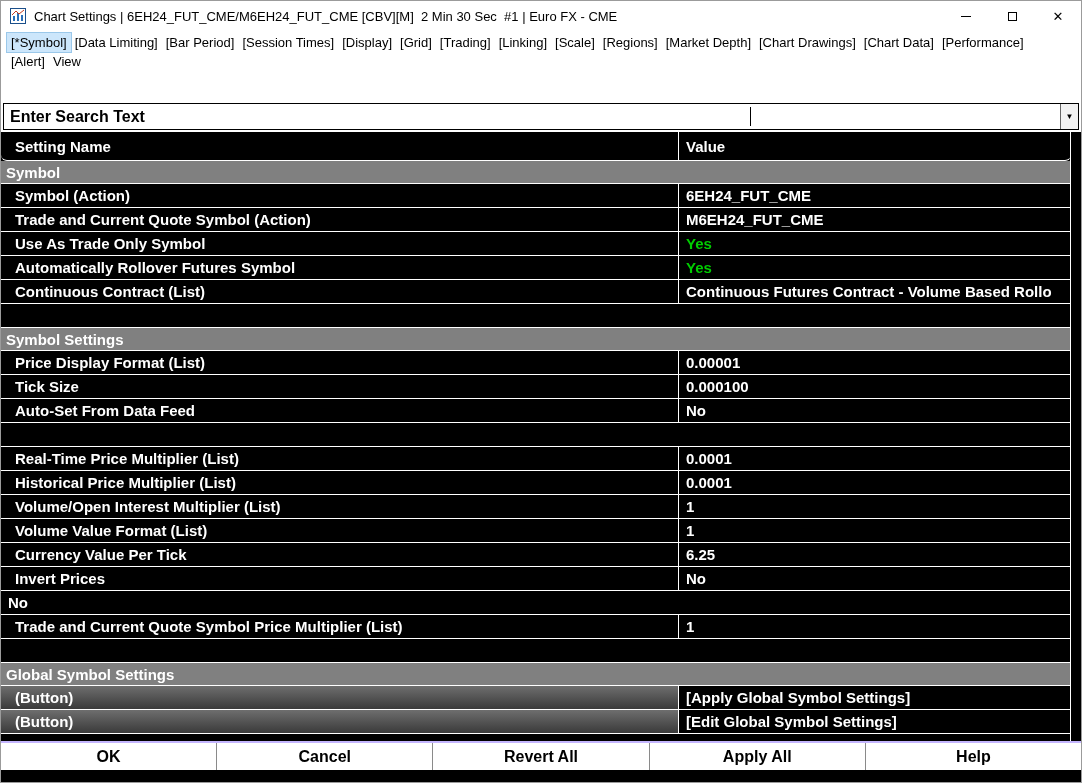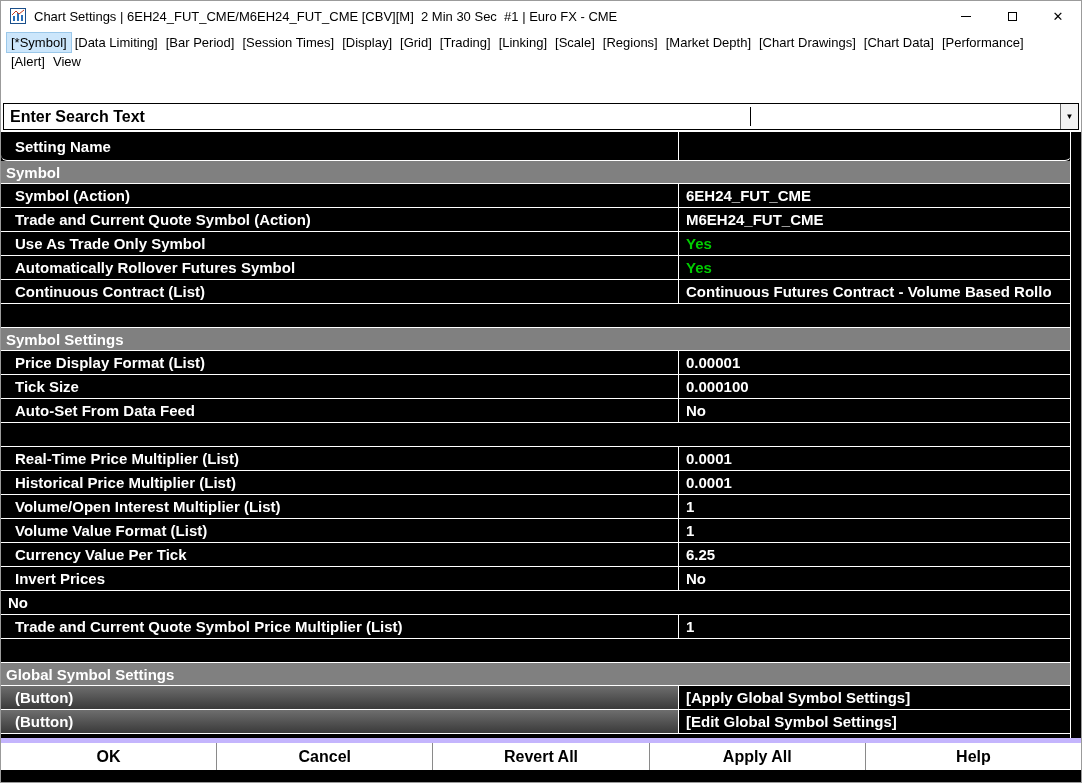--- a/index.html
+++ b/index.html
@@ -34,21 +34,21 @@
   .trow{display:flex;align-items:stretch;width:1070px;color:#fff;font-weight:bold;font-size:15px;}
   .header-row{height:28px;border-bottom:1px solid #fff;border-radius:6px;}
   .name-cell{flex:0 0 678px;width:678px;box-sizing:border-box;border-right:1px solid #fff;padding-left:14px;display:flex;align-items:center;overflow:hidden;white-space:nowrap;}
   .value-cell{flex:1;padding-left:7px;display:flex;align-items:center;overflow:hidden;white-space:nowrap;}
   .setting-row{height:23px;border-bottom:1px solid #fff;}
   .section-row{height:23px;border-bottom:1px solid #fff;background:#808080;padding-left:5px;box-sizing:border-box;display:flex;align-items:center;}
   .spacer-row{height:23px;border-bottom:1px solid #fff;background:#000;}
   .btn-row .name-cell{background:linear-gradient(#6e6e6e,#3a3a3a);}
 
   
-  .footer{flex:0 0 27px;background:#fff;border-top:5px solid #c4b5fd;display:flex;}
+  .footer{flex:0 0 27px;background:#fff;border-top:2px solid #c4b5fd;display:flex;}
   .footer-btn{flex:1;display:flex;align-items:center;justify-content:center;font-weight:bold;font-size:16px;color:#000;border-right:1px solid #8a8a8a;cursor:default;}
   .footer-btn:last-child{border-right:none;}
   .bottom-strip{flex:0 0 12px;background:#000;}
 </style>
 </head>
 <body>
 
 <div class="window">
 
   <div class="titlebar">
@@ -102,20 +102,21 @@
       <div class="caret"></div>
       <div class="dropdown-btn">
         <span>▼</span>
       </div>
     </div>
   </div>
 
   <div class="table-area">
     <div class="trow header-row">
       <div class="name-cell">Setting Name</div>
+      <div class="value-cell">Value</div>
     </div>
     <div>
         <div class="trow section-row">
           <span>Symbol</span>
         </div>
         <div class="trow setting-row">
           <div class="name-cell">Symbol (Action)</div>
           <div class="value-cell">6EH24_FUT_CME</div>
         </div>
         <div class="trow setting-row">

